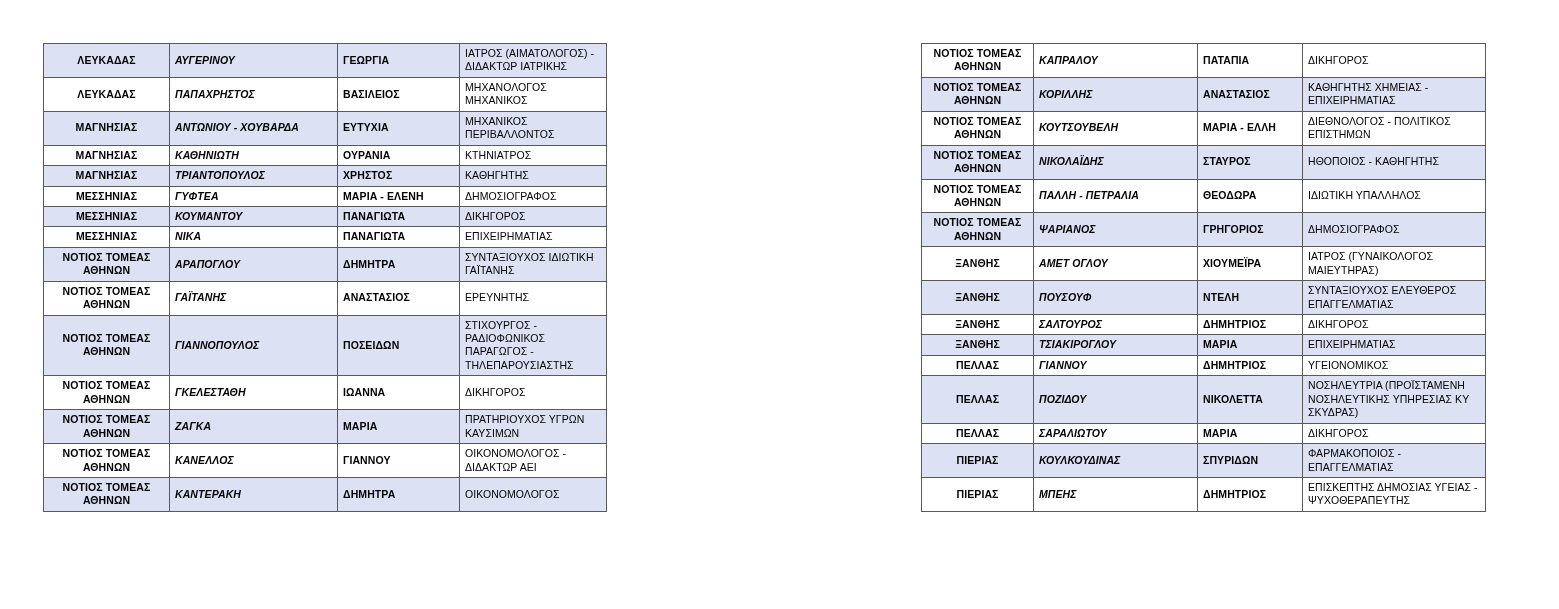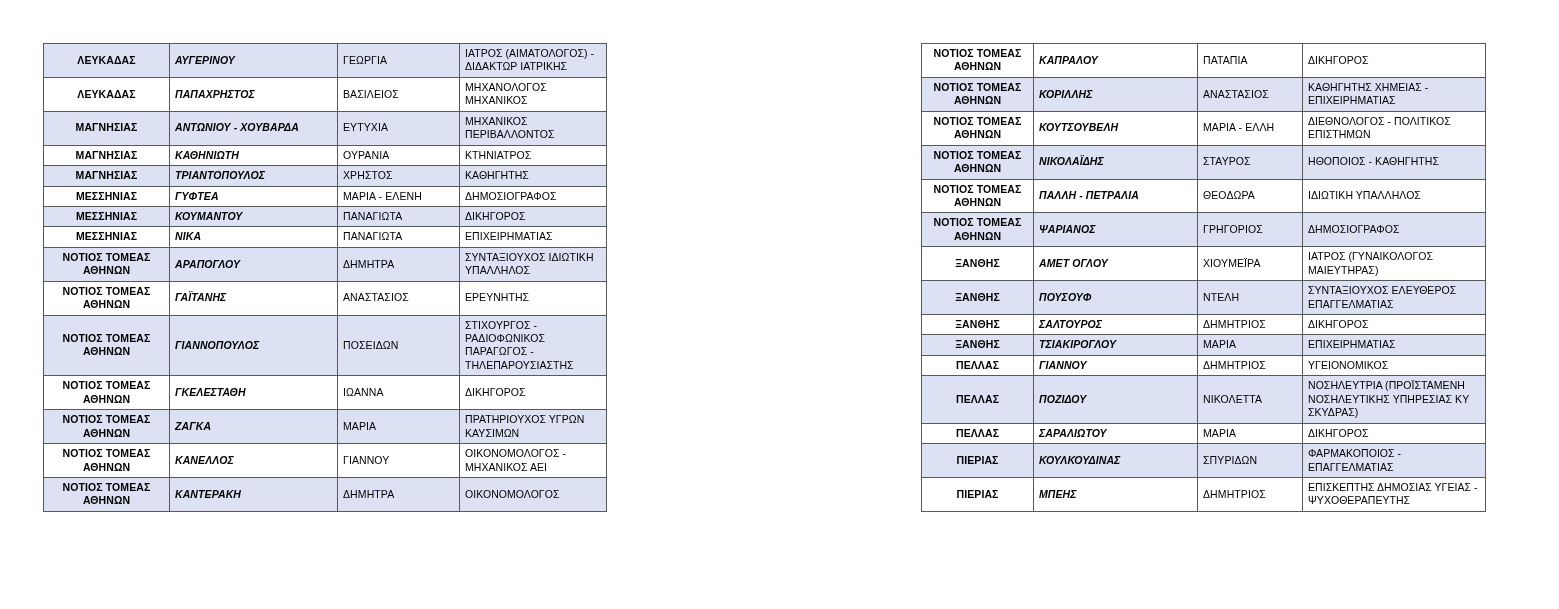--- a/index.html
+++ b/index.html
@@ -60,21 +60,21 @@
     letter-spacing: 0.1px;
   }
   td.c-last {
     text-align: left;
     font-weight: bold;
     letter-spacing: 0.1px;
     font-style: italic;
   }
   td.c-first {
     text-align: left;
-    font-weight: normal;
+    font-weight: bold;
     letter-spacing: 0.1px;
   }
   td.c-prof {
     text-align: left;
     font-weight: normal;
     letter-spacing: 0.05px;
   }
 
   
   table.left col.w1 { width: 126px; }
@@ -147,21 +147,21 @@
           <tr class="plain">
             <td class="c-region">ΜΕΣΣΗΝΙΑΣ</td>
             <td class="c-last">ΝΙΚΑ</td>
             <td class="c-first">ΠΑΝΑΓΙΩΤΑ</td>
             <td class="c-prof">ΕΠΙΧΕΙΡΗΜΑΤΙΑΣ</td>
           </tr>
           <tr class="shade">
             <td class="c-region">ΝΟΤΙΟΣ ΤΟΜΕΑΣ ΑΘΗΝΩΝ</td>
             <td class="c-last">ΑΡΑΠΟΓΛΟΥ</td>
             <td class="c-first">ΔΗΜΗΤΡΑ</td>
-            <td class="c-prof">ΣΥΝΤΑΞΙΟΥΧΟΣ ΙΔΙΩΤΙΚΗ ΥΠΑΛΛΗΛΟΣ</td>
+            <td class="c-prof">ΣΥΝΤΑΞΙΟΥΧΟΣ ΙΔΙΩΤΙΚΗ ΓΑΪΤΑΝΗΣ</td>
           </tr>
           <tr class="plain">
             <td class="c-region">ΝΟΤΙΟΣ ΤΟΜΕΑΣ ΑΘΗΝΩΝ</td>
             <td class="c-last">ΓΑΪΤΑΝΗΣ</td>
             <td class="c-first">ΑΝΑΣΤΑΣΙΟΣ</td>
             <td class="c-prof">ΕΡΕΥΝΗΤΗΣ</td>
           </tr>
           <tr class="shade">
             <td class="c-region">ΝΟΤΙΟΣ ΤΟΜΕΑΣ ΑΘΗΝΩΝ</td>
             <td class="c-last">ΓΙΑΝΝΟΠΟΥΛΟΣ</td>
@@ -177,21 +177,21 @@
           <tr class="shade">
             <td class="c-region">ΝΟΤΙΟΣ ΤΟΜΕΑΣ ΑΘΗΝΩΝ</td>
             <td class="c-last">ΖΑΓΚΑ</td>
             <td class="c-first">ΜΑΡΙΑ</td>
             <td class="c-prof">ΠΡΑΤΗΡΙΟΥΧΟΣ ΥΓΡΩΝ ΚΑΥΣΙΜΩΝ</td>
           </tr>
           <tr class="plain">
             <td class="c-region">ΝΟΤΙΟΣ ΤΟΜΕΑΣ ΑΘΗΝΩΝ</td>
             <td class="c-last">ΚΑΝΕΛΛΟΣ</td>
             <td class="c-first">ΓΙΑΝΝΟΥ</td>
-            <td class="c-prof">ΟΙΚΟΝΟΜΟΛΟΓΟΣ - ΜΗΧΑΝΙΚΟΣ ΑΕΙ</td>
+            <td class="c-prof">ΟΙΚΟΝΟΜΟΛΟΓΟΣ - ΔΙΔΑΚΤΩΡ ΑΕΙ</td>
           </tr>
           <tr class="shade">
             <td class="c-region">ΝΟΤΙΟΣ ΤΟΜΕΑΣ ΑΘΗΝΩΝ</td>
             <td class="c-last">ΚΑΝΤΕΡΑΚΗ</td>
             <td class="c-first">ΔΗΜΗΤΡΑ</td>
             <td class="c-prof">ΟΙΚΟΝΟΜΟΛΟΓΟΣ</td>
           </tr>
         </tbody>
     </table>
   </div>

